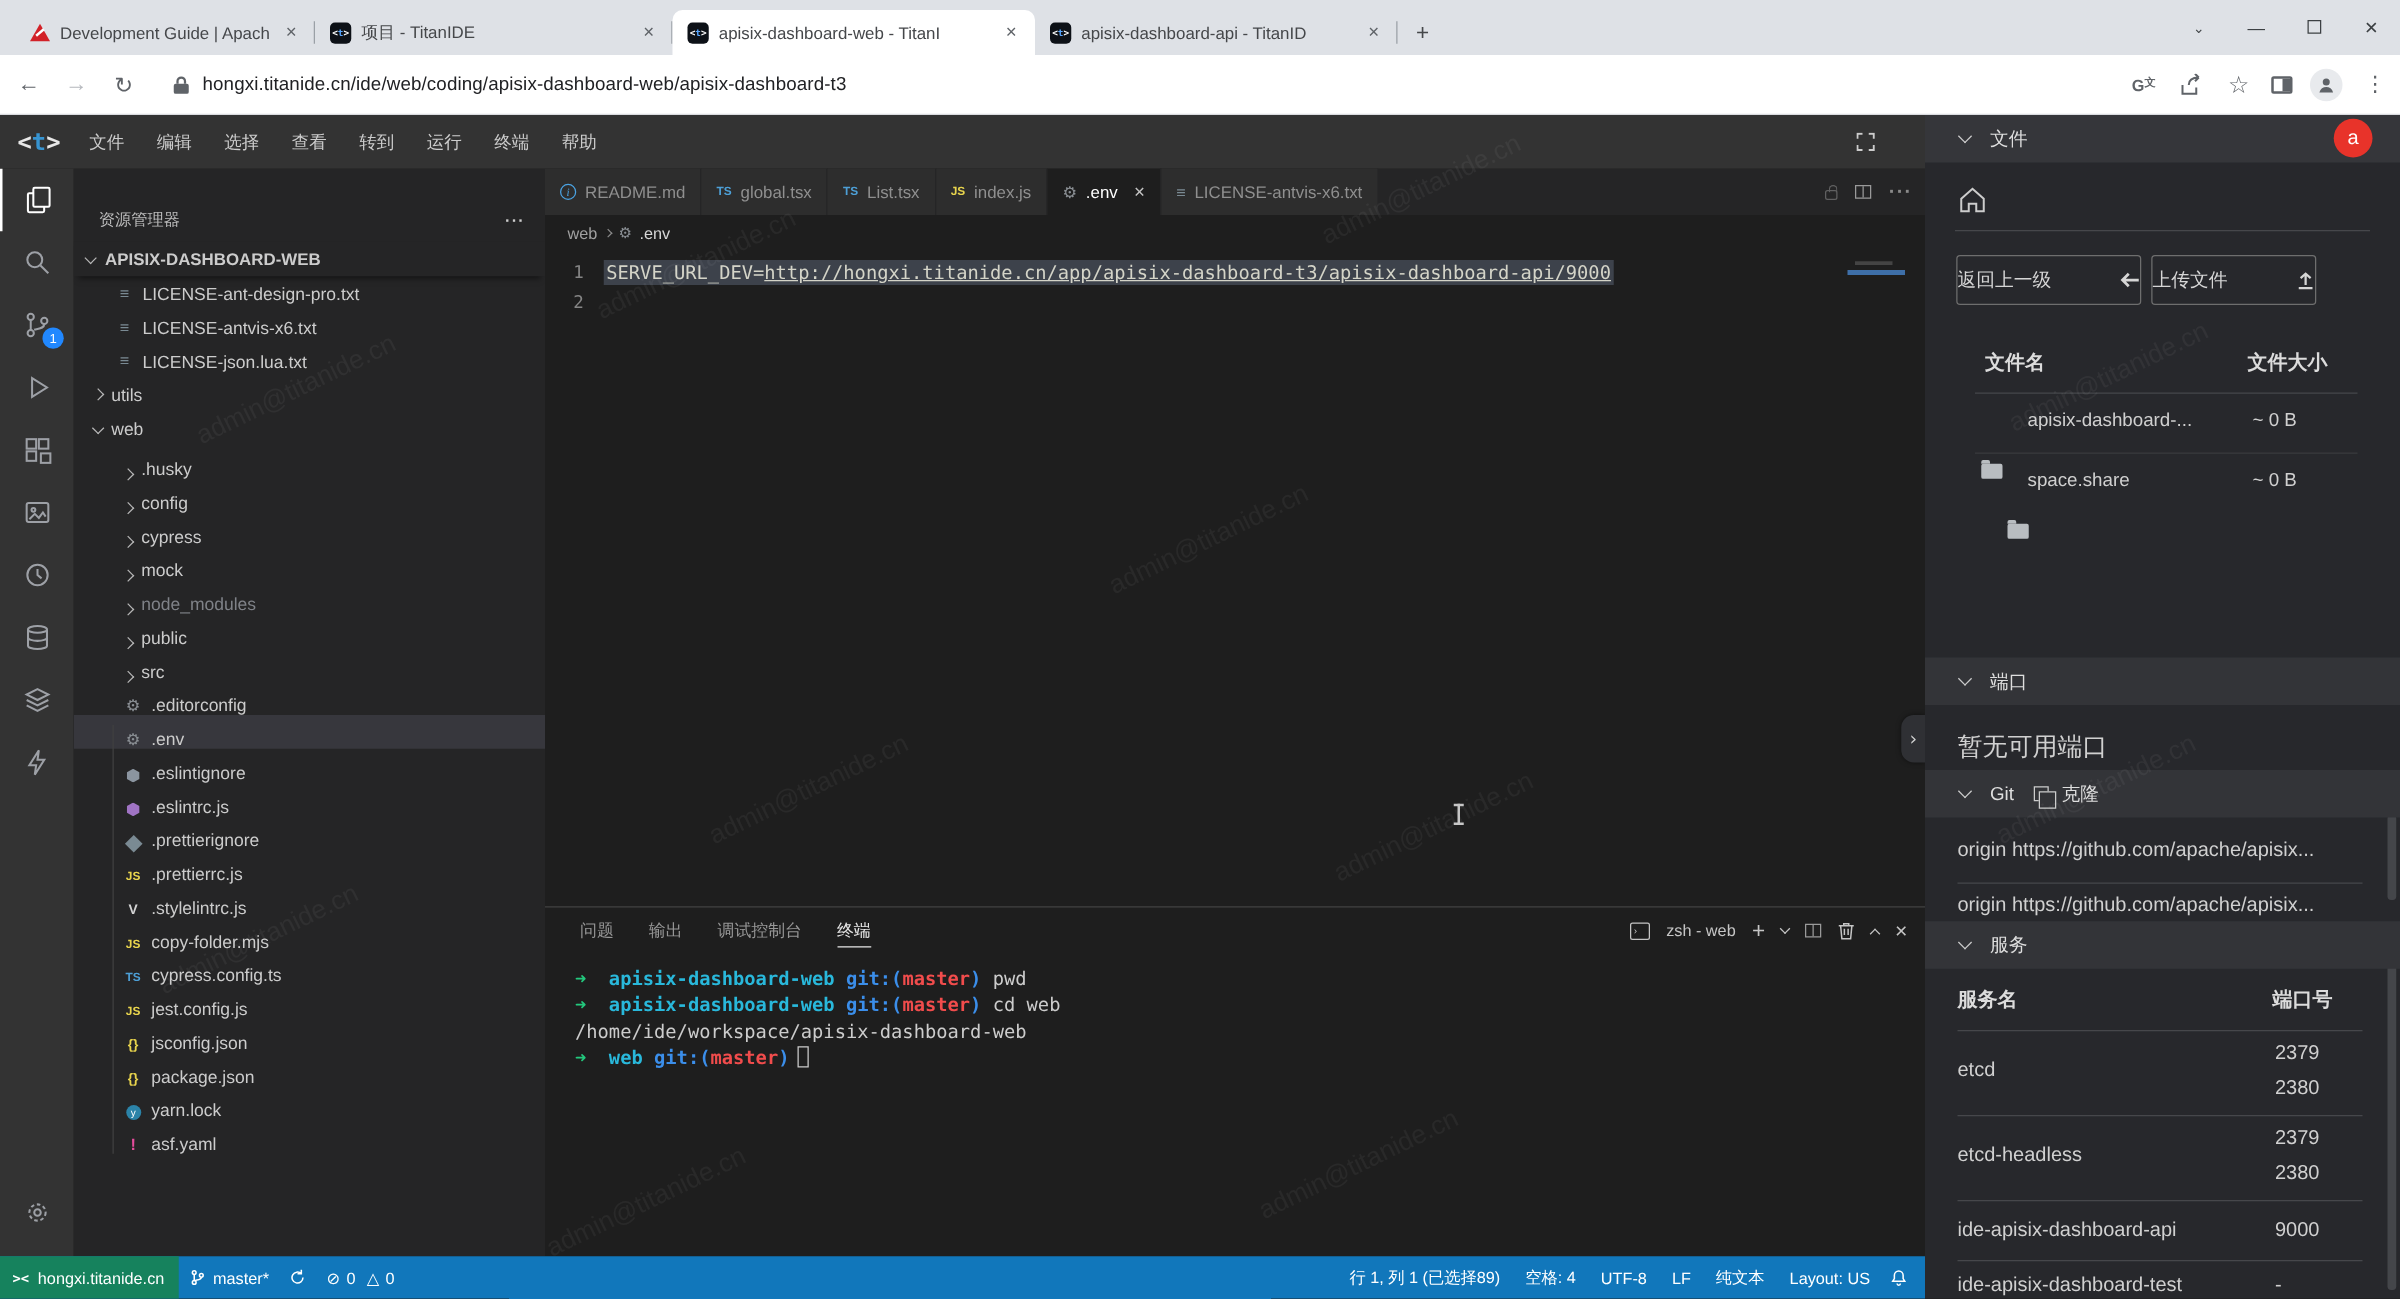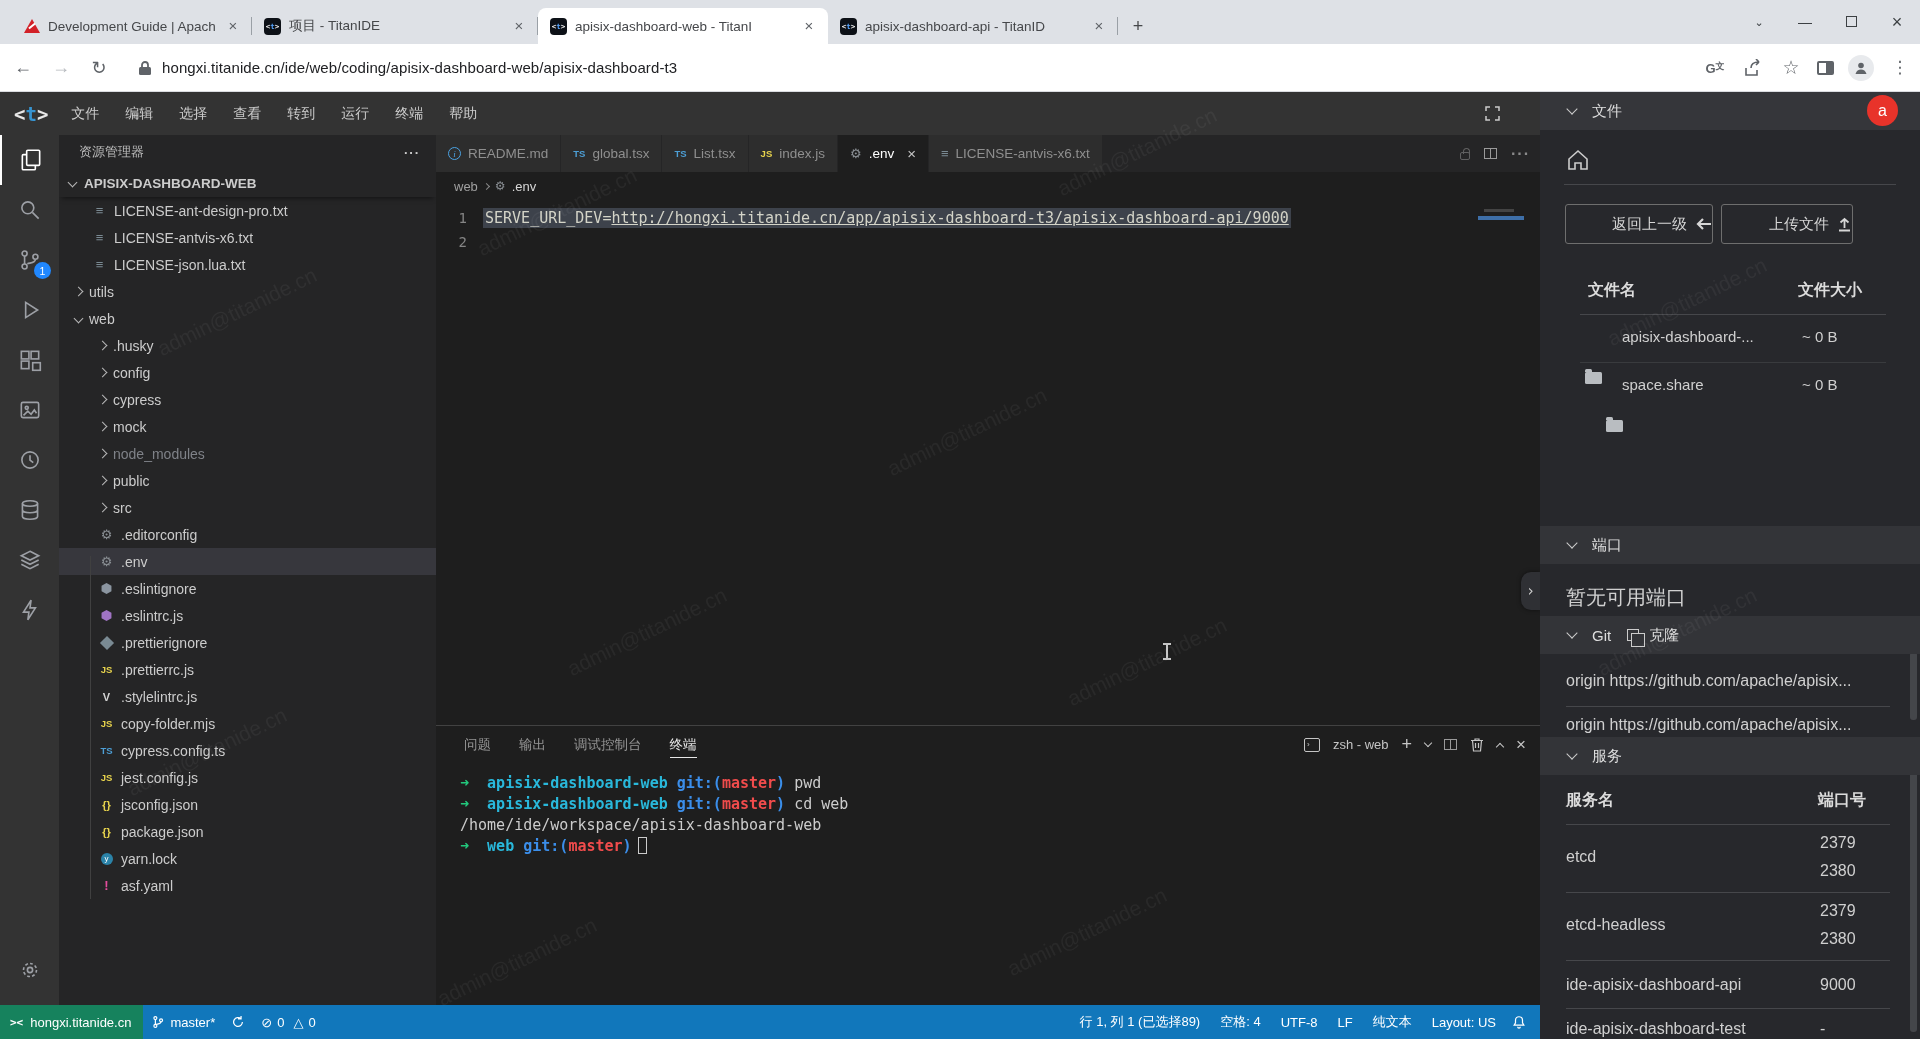--- a/index.html
+++ b/index.html
@@ -54,33 +54,33 @@
   .actbar { width:59px; background:#333333; position:relative; flex:none; }
   .aicon { width:59px; height:50px; display:flex; align-items:center; justify-content:center; color:#9da0a6; position:relative; }
   .aicon.active { color:#ffffff; border-left:2px solid #ffffff; }
   .aicon svg { width:26px; height:26px; fill:none; stroke:currentColor; stroke-width:1.5; }
   .badge { position:absolute; right:8px; bottom:6px; width:17px; height:17px; border-radius:50%; background:#2188ff; color:#fff;
            font-size:10.5px; display:flex; align-items:center; justify-content:center; }
   .aicon.gear-bottom { position:absolute; bottom:10px; left:0; }
 
   
   .sidebar { width:377px; background:#252526; color:#cccccc; position:relative; flex:none; overflow:hidden; }
-  .sb-head { height:34px; display:flex; align-items:center; padding:0 16px 0 20px; font-size:13px; color:#bbbbbb; }
+  .sb-head { height:34px; display:flex; align-items:center; padding:0 16px 0 20px; font-size:13px; color:#bbbbbb;margin-top:24px; }
   .sb-head .more { margin-left:auto; letter-spacing:1px; font-weight:bold; color:#cccccc; }
   .sb-root { height:28px; display:flex; align-items:center; font-weight:bold; font-size:13.5px; color:#cccccc; padding-left:6px;
              position:relative; z-index:3; box-shadow:0 4px 5px -3px rgba(0,0,0,.55); background:#252526;}
   .tree { position:relative; }
   .trow { height:27px; display:flex; align-items:center; font-size:14px; color:#cccccc; position:relative; }
   .trow.sel { background:#37373d; }
   .trow.dim .tlabel { color:#7f8288; }
   .tlabel { margin-left:7px; white-space:nowrap; }
   .guide { position:absolute; left:31px; top:359px; bottom:0; width:1px; background:#404040; z-index:1;}
   .ind1 { padding-left:33px; }  
   .ind0 { padding-left:16px; }  
-  .ind2 { padding-left:40px; }  
+  .ind2 { padding-left:40px;align-items:flex-end; }  
   .chev { width:7px; height:7px; border-right:1.4px solid #b8b8b8; border-bottom:1.4px solid #b8b8b8; display:inline-block; flex:none; }
   .chev.r { transform:rotate(-45deg); }
   .chev.d { transform:rotate(45deg); }
   .ticon { width:15px; display:inline-flex; justify-content:center; align-items:center; flex:none; font-size:12px; }
   .i-list { color:#7a8a93; font-weight:bold; letter-spacing:0; font-size:13px; }
   .i-gear { color:#8a8f94; font-size:13px; }
   .i-hexg,.i-hexp { width:11px; height:11px; clip-path:polygon(50% 0,95% 25%,95% 75%,50% 100%,5% 75%,5% 25%); background:#8b95a0; }
   .i-hexp { background:#a074c4; }
   .i-diam { width:10px; height:10px; background:#7a8a93; transform:rotate(45deg); }
   .i-js { color:#e8d44d; font-weight:bold; font-size:9.5px; font-family:"Liberation Sans",sans-serif; }
@@ -146,21 +146,21 @@
   .sb-right .sb-item { padding:0 10px; }
   .statusbar svg { width:14px; height:14px; fill:none; stroke:#fff; stroke-width:1.4; }
 
   
   .rp-head { height:38px; background:#35363a; display:flex; align-items:center; padding-left:28px; gap:16px; font-size:15px; color:#dedede; position:relative; }
   .rp-sec { position:absolute; left:0; right:0; height:38px; background:#333438; display:flex; align-items:center; padding-left:28px; gap:16px; font-size:15px; color:#dedede; z-index:3; }
   .chev-rp { width:8px; height:8px; border-right:1.6px solid #cccccc; border-bottom:1.6px solid #cccccc; transform:rotate(45deg); margin-top:-4px; }
   .avatar-r { position:absolute; right:22px; top:3px; width:31px; height:31px; border-radius:50%; background:#e8332a; color:#fff;
               font-size:16px; display:flex; align-items:center; justify-content:center; z-index:5;}
   .rp-btn { position:absolute; height:40px; border:1px solid #6e6e6e; border-radius:3px; color:#d6d6d6; font-size:15px;
-            display:flex; align-items:center; justify-content:flex-end; gap:8px; background:transparent; }
+            display:flex; align-items:center; justify-content:space-between; gap:8px; background:transparent; }
   .rp-div { position:absolute; height:1px; background:#46474b; }
   .rp-txt { position:absolute; color:#d0d0d0; font-size:15px; white-space:nowrap; }
   .rp-txt.b { font-weight:bold; font-size:16px; color:#dcdcdc; }
   .folder-ic { width:17px; height:12px; background:#b9bdc1; border-radius:1.5px; position:relative; display:inline-block; }
   .folder-ic::before { content:""; position:absolute; top:-3px; left:0; width:7px; height:3px; background:#b9bdc1; border-radius:1.5px 1.5px 0 0; }
   .rp-scroll { position:absolute; right:3px; width:7px; background:#55565a; opacity:.65; border-radius:3px; }
   .cloneic { width:12px; height:12px; border:1.4px solid #cccccc; position:relative; margin-right:-6px; }
   .cloneic::before { content:""; position:absolute; left:3px; top:3px; width:12px; height:12px; border:1.4px solid #cccccc; background:#333438; }
 
   

